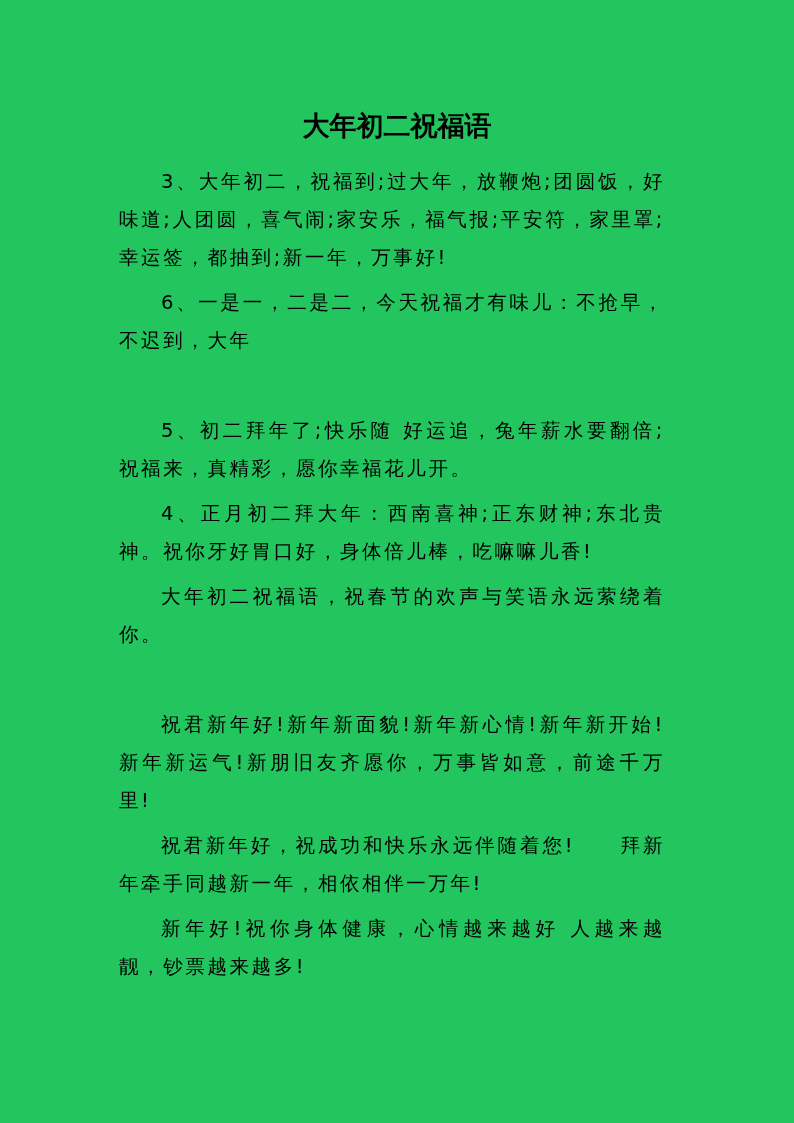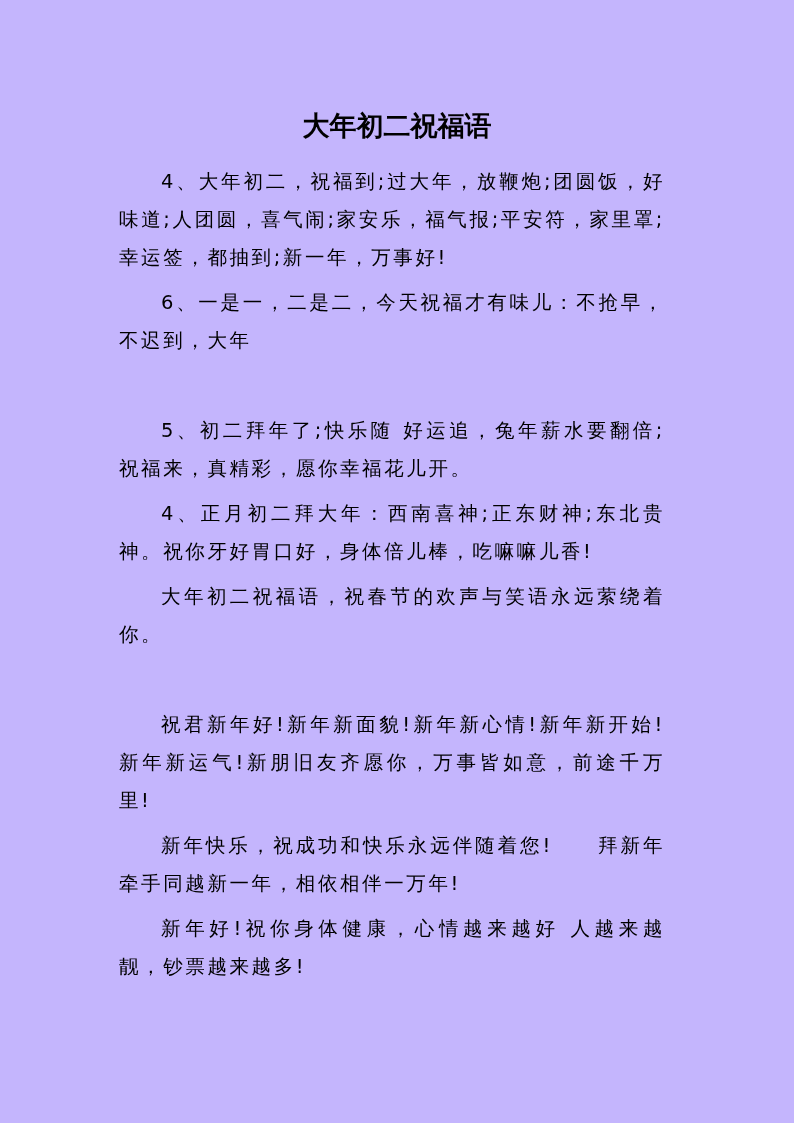--- a/index.html
+++ b/index.html
@@ -1,42 +1,42 @@
 <!DOCTYPE html>
 <html><head>
 <meta charset="utf-8">
 <style>
   html, body { margin: 0; padding: 0; background: #ffffff; }
   body { width: 794px; height: 1123px; position: relative; overflow: hidden; }
   .page {
-    position: absolute; left: 0; top: 0; width: 794px; height: 1123px; background: #c4b5fd;
+    position: absolute; left: 0; top: 0; width: 794px; height: 1123px; background: #22c55e;
   }
   .title {
     position: absolute; left: 0; width: 794px; top: 108px; text-align: center;
     font-family: "DejaVu Sans", sans-serif; font-weight: bold; font-size: 27px;
     color: #000; letter-spacing: 0px; line-height: 36px;
   }
   .body {
     position: absolute; left: 119px; top: 163px; width: 546px;
     font-family: "DejaVu Sans", sans-serif; font-size: 19.5px; color: #000;
     line-height: 38px; letter-spacing: 2.6px;
   }
   .para { margin: 0 0 7px 0; text-indent: 42px; text-align: justify; }
   .blank { height: 45px; }
 </style>
 </head>
 <body>
 
 <div class="page">
   <div class="title">大年初二祝福语</div>
   <div class="body">
-    <p class="para">4、大年初二，祝福到;过大年，放鞭炮;团圆饭，好味道;人团圆，喜气闹;家安乐，福气报;平安符，家里罩;幸运签，都抽到;新一年，万事好!</p>
+    <p class="para">3、大年初二，祝福到;过大年，放鞭炮;团圆饭，好味道;人团圆，喜气闹;家安乐，福气报;平安符，家里罩;幸运签，都抽到;新一年，万事好!</p>
     <p class="para">6、一是一，二是二，今天祝福才有味儿：不抢早，不迟到，大年</p>
     <div class="blank"></div>
     <p class="para">5、初二拜年了;快乐随 好运追，兔年薪水要翻倍;祝福来，真精彩，愿你幸福花儿开。</p>
     <p class="para">4、正月初二拜大年：西南喜神;正东财神;东北贵神。祝你牙好胃口好，身体倍儿棒，吃嘛嘛儿香!</p>
     <p class="para">大年初二祝福语，祝春节的欢声与笑语永远萦绕着你。</p>
     <div class="blank"></div>
     <p class="para">祝君新年好!新年新面貌!新年新心情!新年新开始!新年新运气!新朋旧友齐愿你，万事皆如意，前途千万里!</p>
-    <p class="para">新年快乐，祝成功和快乐永远伴随着您!　　拜新年牵手同越新一年，相依相伴一万年!</p>
+    <p class="para">祝君新年好，祝成功和快乐永远伴随着您!　　拜新年牵手同越新一年，相依相伴一万年!</p>
     <p class="para">新年好!祝你身体健康，心情越来越好 人越来越靓，钞票越来越多!</p>
   </div>
 </div>
 
 </body></html>

